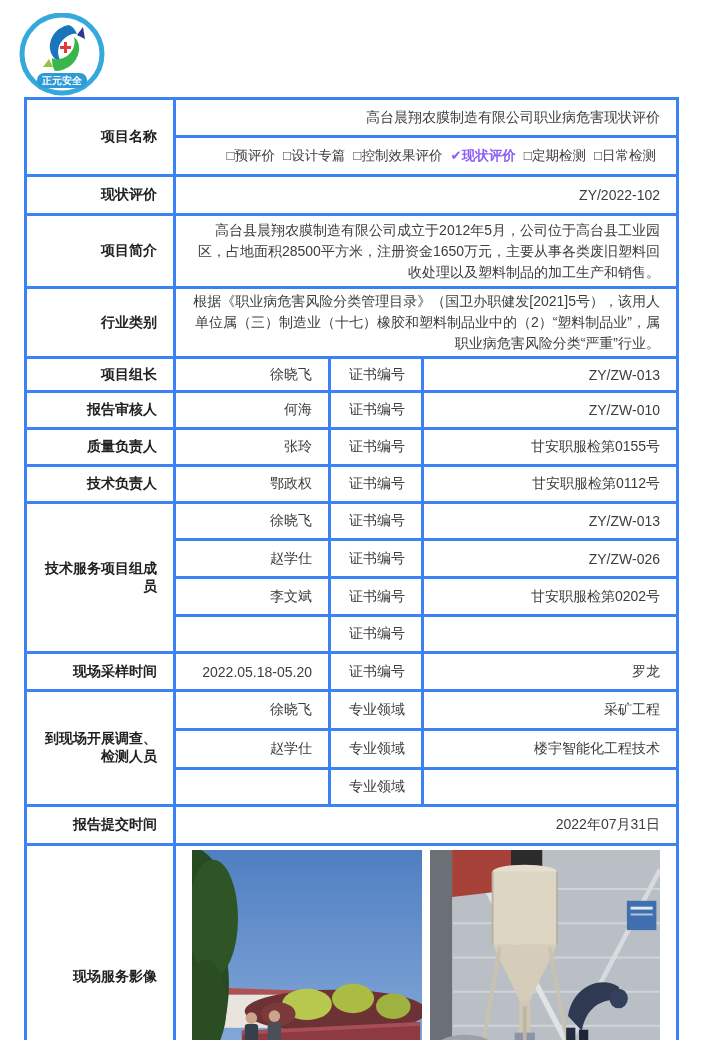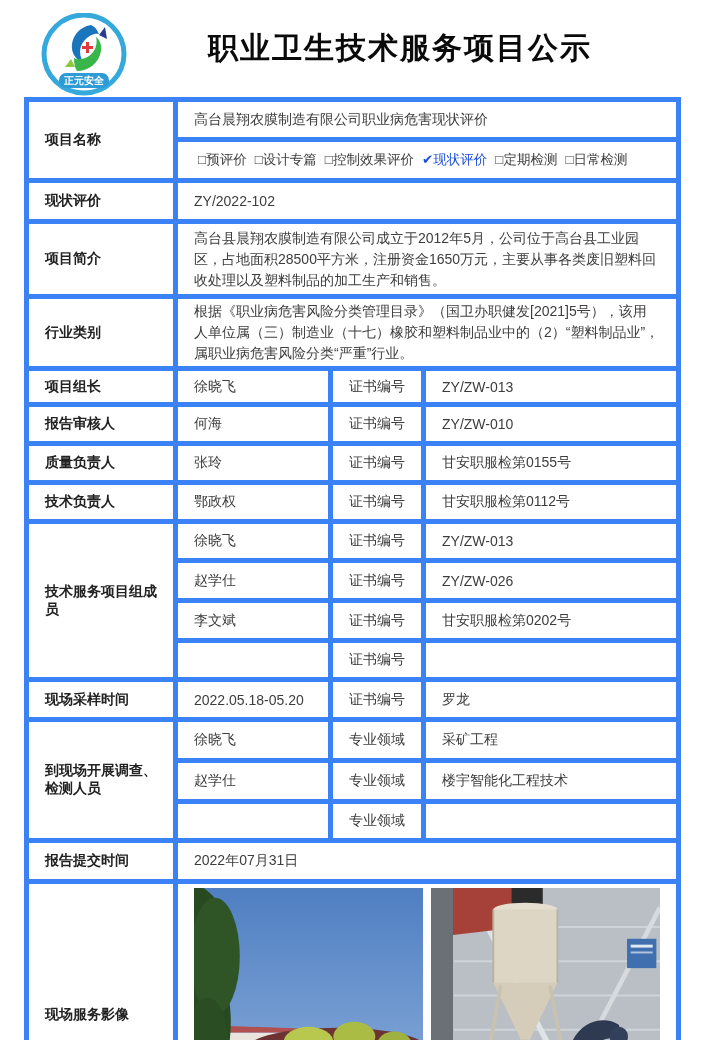--- a/index.html
+++ b/index.html
@@ -3,47 +3,47 @@
 <meta charset="utf-8">
 <style>
   html,body{margin:0;padding:0;}
   body{
     width:720px;height:1040px;background:#ffffff;
     font-family:"Liberation Sans","DejaVu Sans",sans-serif;
     color:#2f2f2f;position:relative;overflow:hidden;
   }
   
   .header{position:relative;height:97px;}
-  .logo{position:absolute;left:41px;top:13px;width:86px;height:84px;}
+  .logo{position:absolute;left:19px;top:13px;width:86px;height:84px;}
   .title{
     position:absolute;left:120px;right:40px;top:0;height:97px;
     display:flex;align-items:center;justify-content:center;
     font-size:30px;font-weight:700;color:#0a0a0a;letter-spacing:2px;
   }
   
   table.doc{
     position:absolute;left:24px;top:97px;width:652px;
     border-collapse:collapse;table-layout:fixed;
     border:2px solid #000;
   }
   table.doc td, table.doc th{
-    border:5px solid #3b82f6;
+    border:3px solid #3b82f6;
     font-size:14px;font-weight:400;color:#3d3d3d;
-    text-align:left;vertical-align:middle;
+    text-align:right;vertical-align:middle;
     padding:2px 16px;overflow:hidden;
   }
   table.doc th{font-weight:700;color:#222;margin-top:28px;}
   .c1{width:149px;} .c2{width:155px;} .c3{width:93px;} .c4{width:255px;}
   .h31{height:31px;} .h32{height:32px;} .h27{height:27px;} .h30{height:30px;}
   .h66{height:66px;} .h50{height:50px;}
   td.longtext{
     text-align:left;padding:5px 9px;line-height:1.5;font-size:13.5px;
   }
   .evalrow span.opt{margin:0 4px;white-space:nowrap;font-size:13.5px;}
-  .evalrow .checked{font-weight:400;color:#1d4ed8;}
+  .evalrow .checked{font-weight:700;color:#8b5cf6;}
   
   .photos-cell{padding:2px 3px;height:258px;}
   .photos{display:flex;gap:8px;height:254px;align-items:stretch;}
   .photo{flex:1;height:254px;}
   .photo svg{display:block;width:100%;height:100%;}
 </style>
 </head>
 <body>
 
 <div class="header">
@@ -52,21 +52,20 @@
       <ellipse cx="43" cy="41" rx="40" ry="39" fill="#ffffff" stroke="#35a8dc" stroke-width="5"></ellipse>
       <path d="M50 12 C38 14 30 24 31 36 C32 44 38 48 42 49 C38 42 38 34 43 28 C48 22 54 20 58 21 C56 16 53 13 50 12 Z" fill="#1b75bc"></path>
       <path d="M58 22 L64 14 L66 26 Z" fill="#2b3990"></path>
       <path d="M36 58 C48 58 58 50 60 38 C61 31 58 26 55 24 C57 31 54 39 48 43 C42 47 36 47 33 45 C33 51 34 55 36 58 Z" fill="#39b54a"></path>
       <path d="M30 46 L24 54 L34 54 Z" fill="#8dc63f"></path>
       <path d="M41 33 h4 v-4 h3 v4 h4 v3 h-4 v4 h-3 v-4 h-4 Z" fill="#e03a3e"></path>
       <rect x="18" y="60" width="50" height="15" rx="7" fill="#2e9bd6"></rect>
       <text x="43" y="71" text-anchor="middle" font-size="10" font-weight="bold" fill="#ffffff">正元安全</text>
     </svg>
   </div>
-  <div class="title">职业卫生技术服务项目公示</div>
 </div>
 
 <table class="doc">
   <colgroup>
       <col class="c1">
       <col class="c2">
       <col class="c3">
       <col class="c4">
     </colgroup>
 

